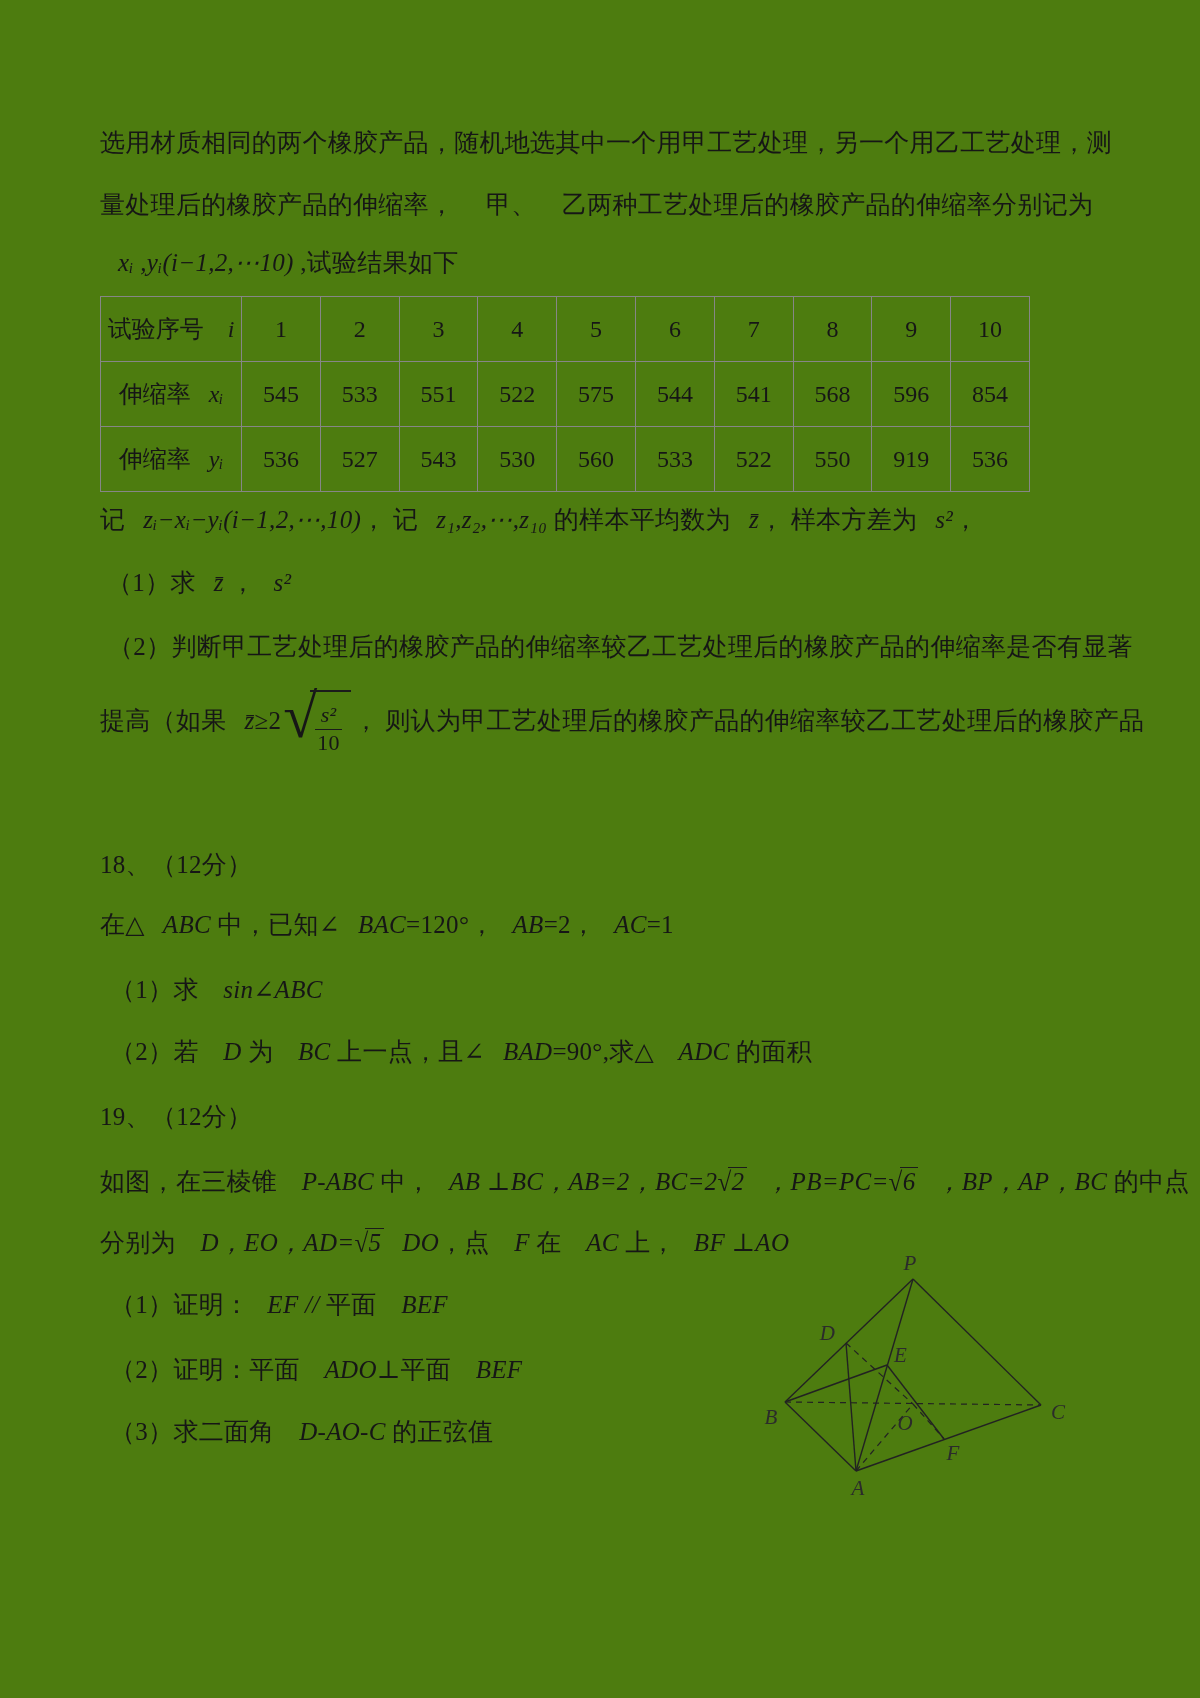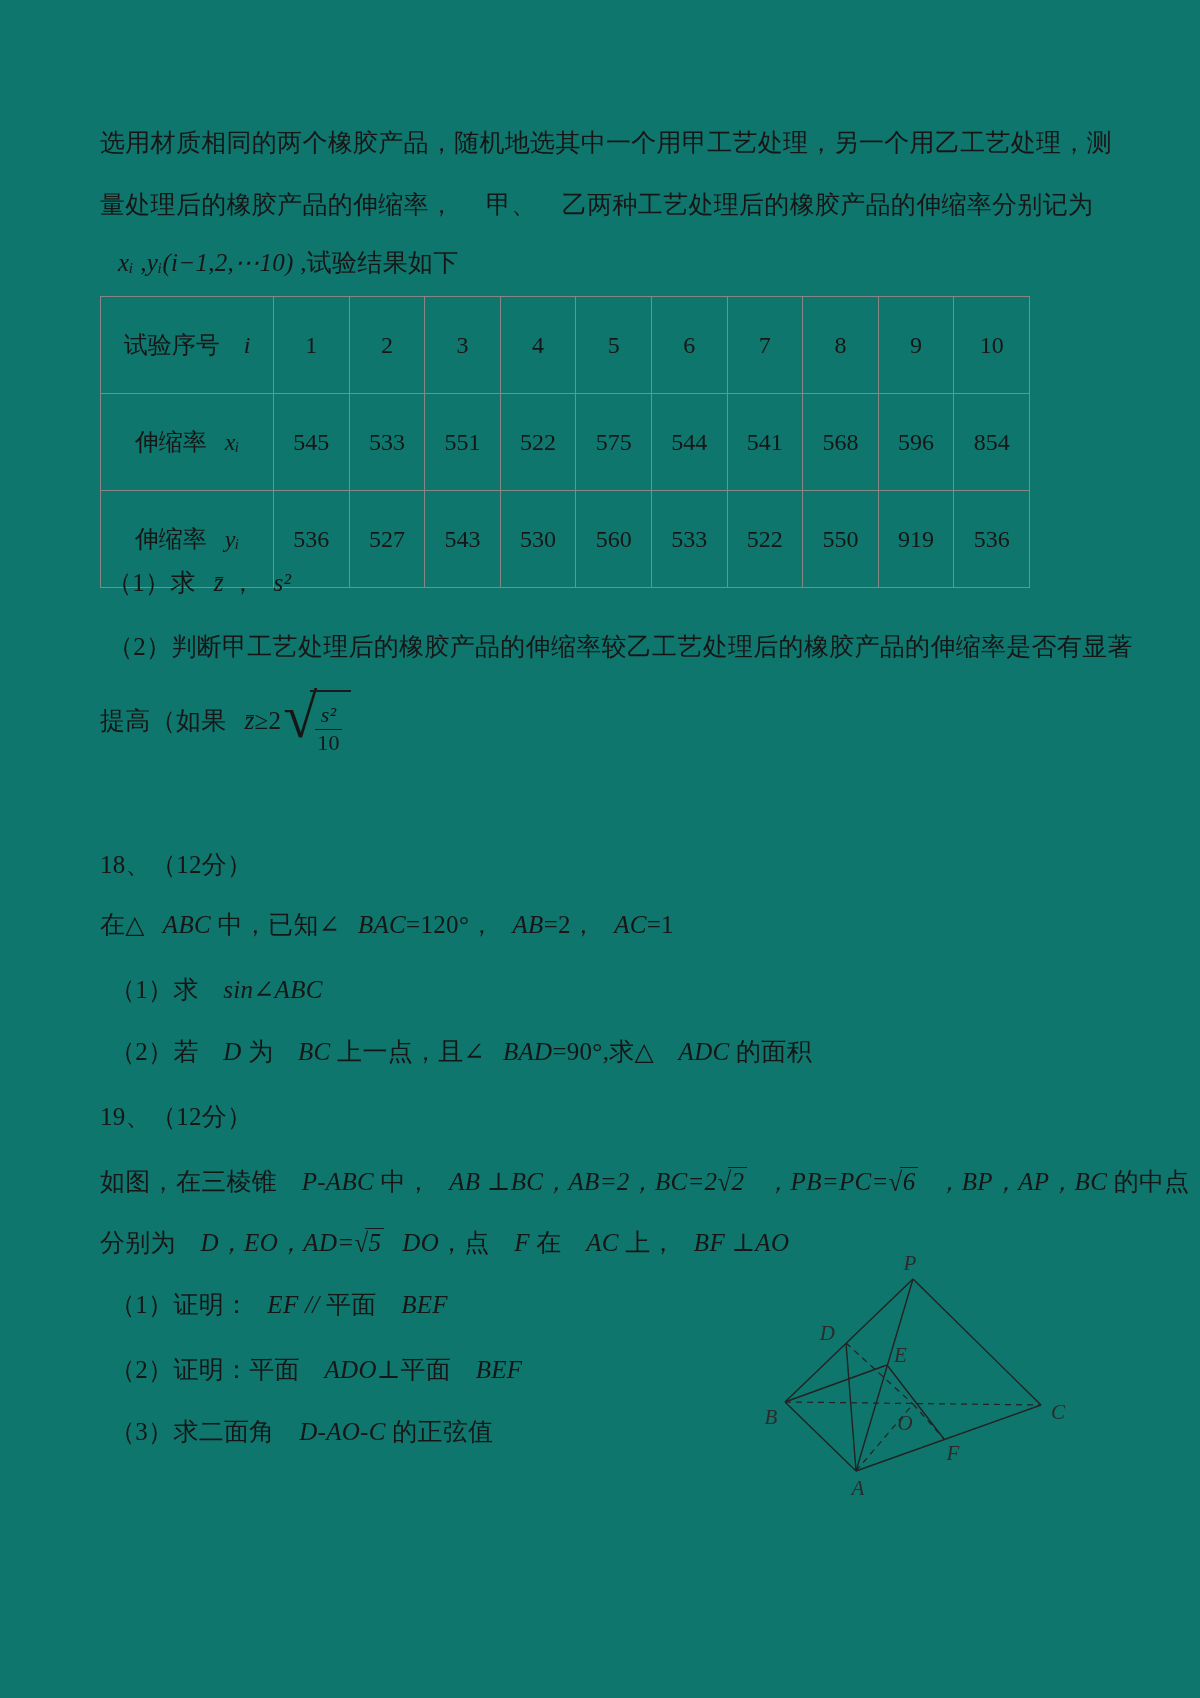--- a/index.html
+++ b/index.html
@@ -1,19 +1,19 @@
 <!DOCTYPE html>
 <html><head>
 <meta charset="utf-8">
 <style>
   html,body{margin:0;padding:0;background:#ffffff;}
   .page{
     position:relative;
     width:1200px;height:1698px;
-    background:#0f766e;
+    background:#4d7c0f;
     font-family:"Liberation Serif","DejaVu Serif",serif;
     color:#161616;
     overflow:hidden;
   }
   .line{
     position:absolute;left:100px;
     font-size:25px;line-height:36px;
     white-space:nowrap;
     letter-spacing:0.3px;
   }
@@ -39,21 +39,21 @@
   .frac .den{padding-top:1px;}
   
   .qtable{
     position:absolute;left:100px;top:296px;width:930px;height:192px;
     border-collapse:collapse;table-layout:fixed;
     font-size:24px;
   }
   .qtable td{
     border:1px solid #868686;
     text-align:center;vertical-align:middle;
-    padding:16px;height:64px;
+    padding:0;height:64px;
     color:#161616;
   }
   .qtable td.hcol{width:140px;}
   
   .fig{position:absolute;left:698px;top:1252px;}
   .fig line{stroke:#222222;stroke-width:1.4;}
   .fig line.dash{stroke-dasharray:6 5;stroke-width:1.2;}
   .fig text{
     font-family:"Liberation Serif","DejaVu Serif",serif;
     font-style:italic;font-size:21px;fill:#2b2b2b;
@@ -105,36 +105,38 @@
       <td>560</td>
       <td>533</td>
       <td>522</td>
       <td>550</td>
       <td>919</td>
       <td>536</td>
     </tr>
   </tbody>
     </table>
 
+  <div class="line" style="top:502px"><span>记</span><span class="var">zᵢ−xᵢ−yᵢ(i−1,2,⋯,10)</span><span>， 记</span><span class="var">z₁,z₂,⋯,z₁₀</span><span> 的样本平均数为</span><span class="var">z̄</span><span>， 样本方差为</span><span class="var">s²</span><span>，</span></div>
 
   <div class="line" style="top:565px;left:107px"><span>（1）求</span><span class="var">z̄</span><span> ，</span><span class="var">s²</span></div>
 
   <div class="line" style="top:629px;left:108px"><span>（2）判断甲工艺处理后的橡胶产品的伸缩率较乙工艺处理后的橡胶产品的伸缩率是否有显著</span></div>
 
   <div class="line formula-row" style="top:688px;height:66px">
     <span>提高（如果</span>
       <span class="var">z̄</span>
       <span> ≥2</span>
       <span class="bigsqrt">
         <span class="bsign">√</span>
         <span class="bbody"><span class="frac">
             <span class="num">s²</span>
             <span class="den">10</span>
           </span></span>
       </span>
+      <span>， 则认为甲工艺处理后的橡胶产品的伸缩率较乙工艺处理后的橡胶产品</span>
   </div>
 
 
   <div class="line" style="top:847px"><span>18、（12分）</span></div>
   <div class="line" style="top:907px"><span>在△</span><span class="var">ABC</span><span> 中，已知∠</span><span class="var">BAC</span><span>=120°，</span><span class="var">AB</span><span>=2，</span><span class="var">AC</span><span>=1</span></div>
   <div class="line" style="top:972px;left:110px"><span>（1）求 </span><span class="var">sin∠ABC</span></div>
   <div class="line" style="top:1034px;left:110px"><span>（2）若 </span><span class="var">D</span><span> 为 </span><span class="var">BC</span><span> 上一点，且∠</span><span class="var">BAD</span><span>=90°,求△ </span><span class="var">ADC</span><span> 的面积</span></div>
 
   <div class="line" style="top:1099px"><span>19、（12分）</span></div>
 

